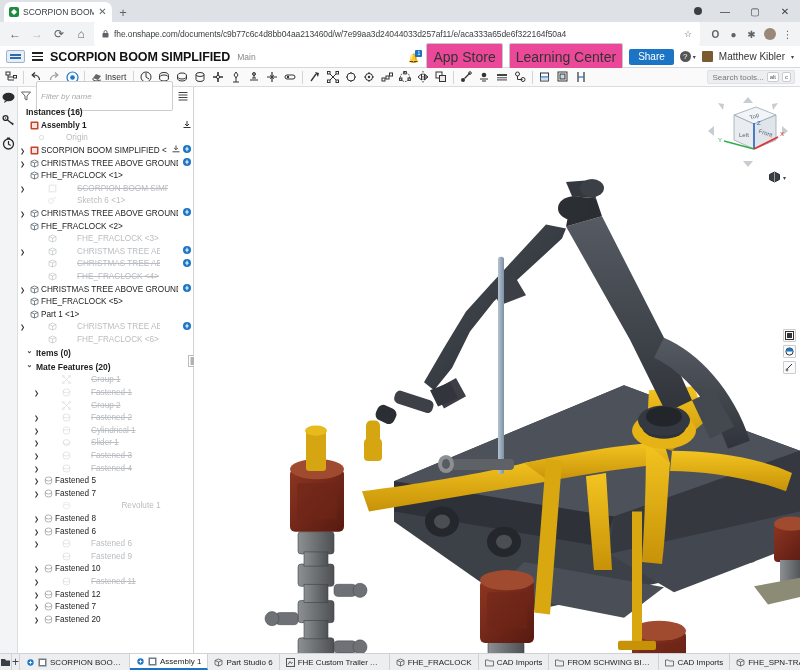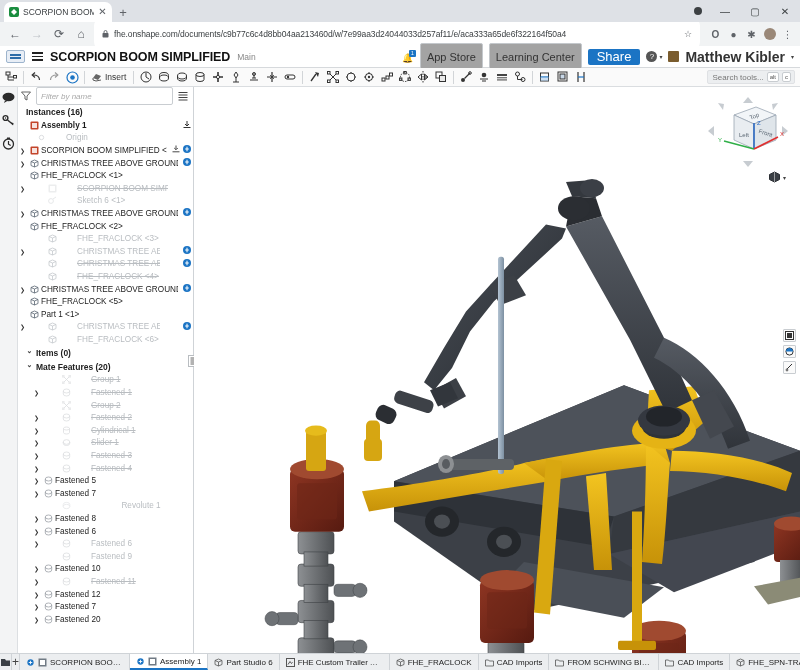--- a/index.html
+++ b/index.html
@@ -66,29 +66,29 @@
   }
   .os-logo { width: 19px; height: 13px; background:#e8eef6; border:1px solid #9db4cd; border-radius:2px;
              display:flex; align-items:center; justify-content:center; }
   .os-logo i { display:block; width:11px; height:5px; border-top:2px solid #2d6ca8; border-bottom:2px solid #2d6ca8;}
   .hamburger { display:flex; flex-direction:column; gap:2px; width:11px; }
   .hamburger span { display:block; height:1.5px; background:#222; width:100%; }
   .doc-title { font-size: 12.5px; font-weight: bold; color: #111; letter-spacing: -0.1px;}
   .doc-sub { font-size: 8.5px; color: #888; }
   .os-header-right { margin-left: auto; display: flex; align-items: center; gap: 6px; }
   .pill-btn {
-    height: 28px; border: 1px solid #c4c8cc; border-radius: 2px; background: #a3a3a3;
-    font-size: 11px; color: #333; padding: 0 6px; display:flex; align-items:center;
+    height: 28px; border: 1px solid #c4c8cc; border-radius: 2px; background: #ec4899;
+    font-size: 14px; color: #333; padding: 0 6px; display:flex; align-items:center;
   }
-  .share-btn { height: 16px; background:#1b74c4; color:#fff; font-size:13px; padding: 0 9px;
+  .share-btn { height: 16px; background:#1b74c4; color:#fff; font-size:10px; padding: 0 9px;
                display:flex; align-items:center; border-radius:2px; }
   .help-ic { width:11px;height:11px;border-radius:50%;background:#555;color:#fff;font-size:8px;
              display:flex;align-items:center;justify-content:center; }
   .user-ava { width:11px;height:11px;background:#7a5c2e;border-radius:1px; display:block;}
-  .user-name { font-size:14px;color:#333;font-weight:bold; }
+  .user-name { font-size:10px;color:#333; }
   .bell { position: relative; width:12px; height:12px; }
   .bell::before { content:"🔔"; font-size:9px; }
   .bell-badge { position:absolute; top:-1px; right:-2px; width:7px;height:7px;background:#1b74c4;
                 border-radius:1px; color:#fff;font-size:5px;display:flex;align-items:center;justify-content:center;}
 
   
   .os-toolbar {
     height: 19px; background: #fafafa; border-bottom: 1px solid #dadde0;
     display: flex; align-items: center; padding: 0 2px; gap: 0px; flex: 0 0 19px;
   }
@@ -108,21 +108,21 @@
 
   
   .rail { width: 18px; background: #f3f4f5; border-right: 1px solid #dcdfe2;
           display:flex; flex-direction:column; align-items:center; padding-top: 3px; gap: 9px; flex:0 0 18px;}
   .rail .ric { width: 14px; height: 14px; display:flex; align-items:center;justify-content:center; }
 
   
   .tree-panel { width: 176px; background: #fff; border-right:1px solid #cfd3d7; display:flex; flex-direction:column;
                 flex: 0 0 176px; position: relative; }
   .filter-row { height: 18px; display:flex; align-items:center; gap:4px; padding: 2px 4px 2px 2px; flex:0 0 18px;}
-  .filter-input { flex:1; height: 18px; border:1px solid #c9cdd1; border-radius:2px; background:#fff;
+  .filter-input { flex:1; height: 30px; border:1px solid #c9cdd1; border-radius:2px; background:#fff;
                   font-size:8px; color:#aaa; padding: 0 4px; display:flex; align-items:center; font-style: italic;}
   .filter-ic { width:12px; height:12px; display:flex;align-items:center;justify-content:center;}
   .tree-scroll { flex:1; overflow: hidden; position: relative; }
   .tree-section { font-size:8.5px; font-weight:bold; color:#222; padding: 2px 0 2px 8px; display:flex; align-items:center; gap:3px;}
   .caret { width:7px; display:inline-block; font-size:7px; color:#444; text-align:center; flex:0 0 7px;}
   .caret.down::before { content:"⌄"; position:relative; top:-2px;}
   .trow {
     height: 12.6px; display: flex; align-items: center; font-size: 8.2px; color:#1c1c1c;
     white-space: nowrap; padding-right: 2px; gap: 2px;
   }

